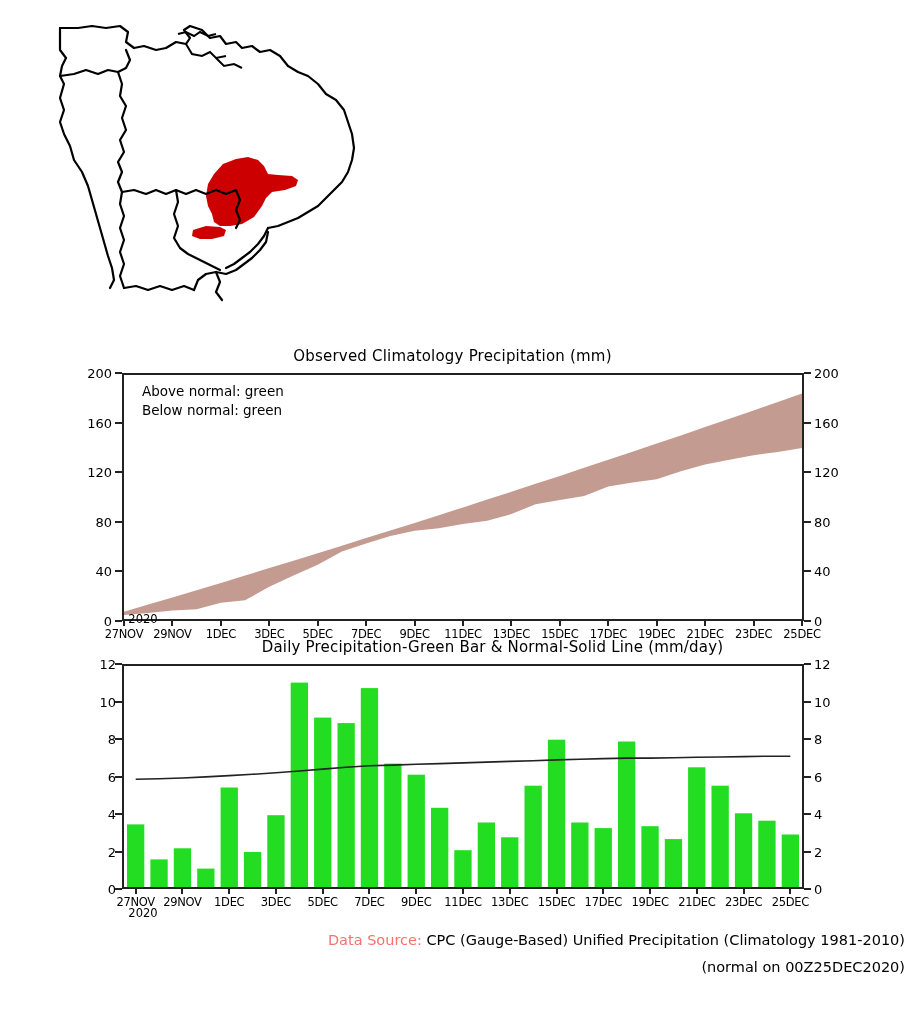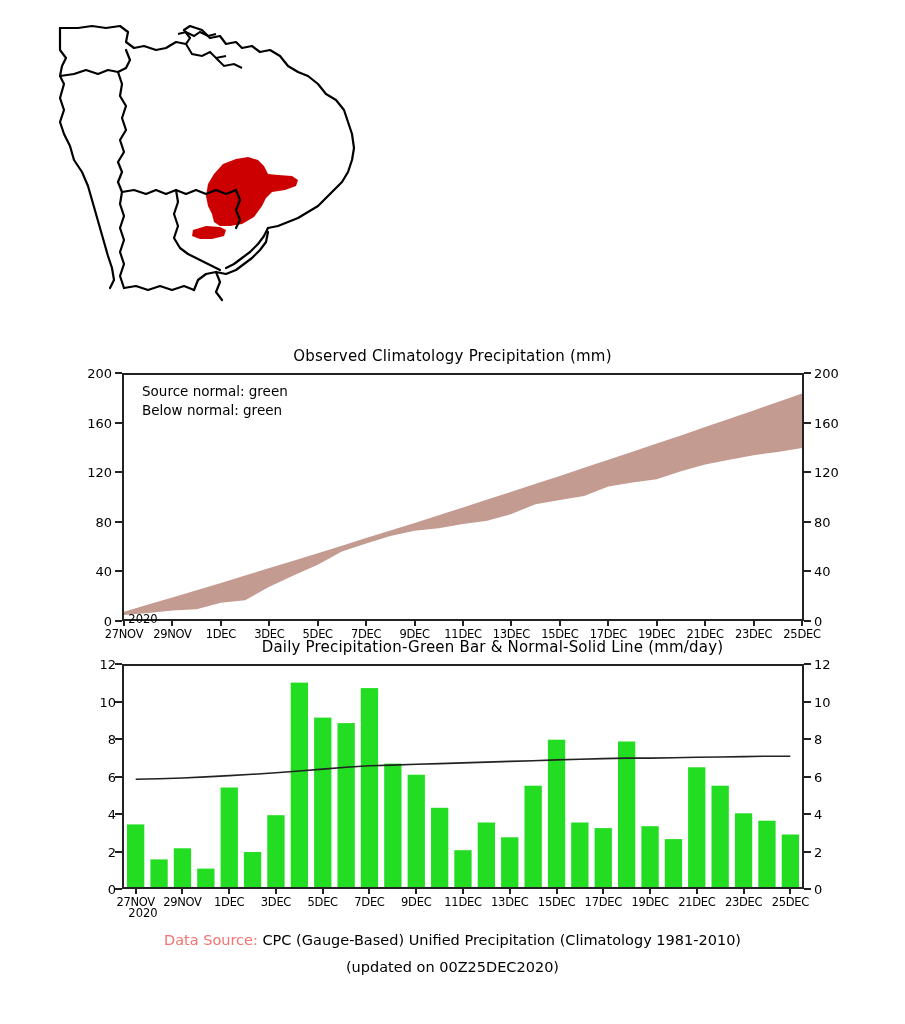--- a/index.html
+++ b/index.html
@@ -30,21 +30,21 @@
   #acc-frame{left:122px;top:28px;width:682px;height:248px;}
   #acc-svg{position:absolute;left:124px;top:30px;}
   .legend-line{position:absolute;font-size:13.5px;white-space:nowrap;}
 
   
   #daily-chart{position:absolute;left:0;top:634px;width:905px;height:290px;}
   #daily-frame{left:122px;top:30px;width:682px;height:225px;}
   #daily-svg{position:absolute;left:124px;top:32px;}
 
   
-  #footer{position:absolute;left:0;top:932px;width:905px;text-align:center;}
+  #footer{position:absolute;left:0;top:932px;width:905px;text-align:right;}
   #footer .l1{font-size:14.5px;white-space:nowrap;}
   #footer .l2{font-size:14.5px;margin-top:11px;}
   .src-label{color:#f4726f;}
 </style>
 </head>
 <body>
 
 <div class="page">
 
   <div id="map-panel">
@@ -88,21 +88,21 @@
     </svg>
   </div>
 
 
   <div id="acc-chart">
 
     <div class="chart-title" style="top:2px;">Observed Climatology Precipitation (mm)</div>
 
     <div class="plotframe" id="acc-frame"></div>
 
-    <div class="legend-line" style="left:142px;top:38px;">Source normal: green</div>
+    <div class="legend-line" style="left:142px;top:38px;">Above normal: green</div>
     <div class="legend-line" style="left:142px;top:57px;">Below normal: green</div>
 
     <div id="acc-yticks">
         <div class="ytick" style="left: 78px; top: 276px; width: 34px;">0</div>
         <div class="tickmark" style="left: 115px; top: 275px; width: 7px;"></div>
         <div class="ytick right" style="left: 814px; top: 276px;">0</div>
         <div class="tickmark" style="left: 804px; top: 275px; width: 7px;"></div>
         <div class="ytick" style="left: 78px; top: 226.4px; width: 34px;">40</div>
         <div class="tickmark" style="left: 115px; top: 225.4px; width: 7px;"></div>
         <div class="ytick right" style="left: 814px; top: 226.4px;">40</div>
@@ -269,16 +269,16 @@
     </svg>
 
     <div class="yearlbl" style="left:143px;top:272px;">2020</div>
   </div>
 
   <div id="footer">
     <div class="l1">
       <span class="src-label">Data Source:</span>
       <span>CPC (Gauge-Based) Unified Precipitation (Climatology 1981-2010)</span>
     </div>
-    <div class="l2">(updated on 00Z25DEC2020)</div>
+    <div class="l2">(normal on 00Z25DEC2020)</div>
   </div>
 
 </div>
 
 </body></html>

